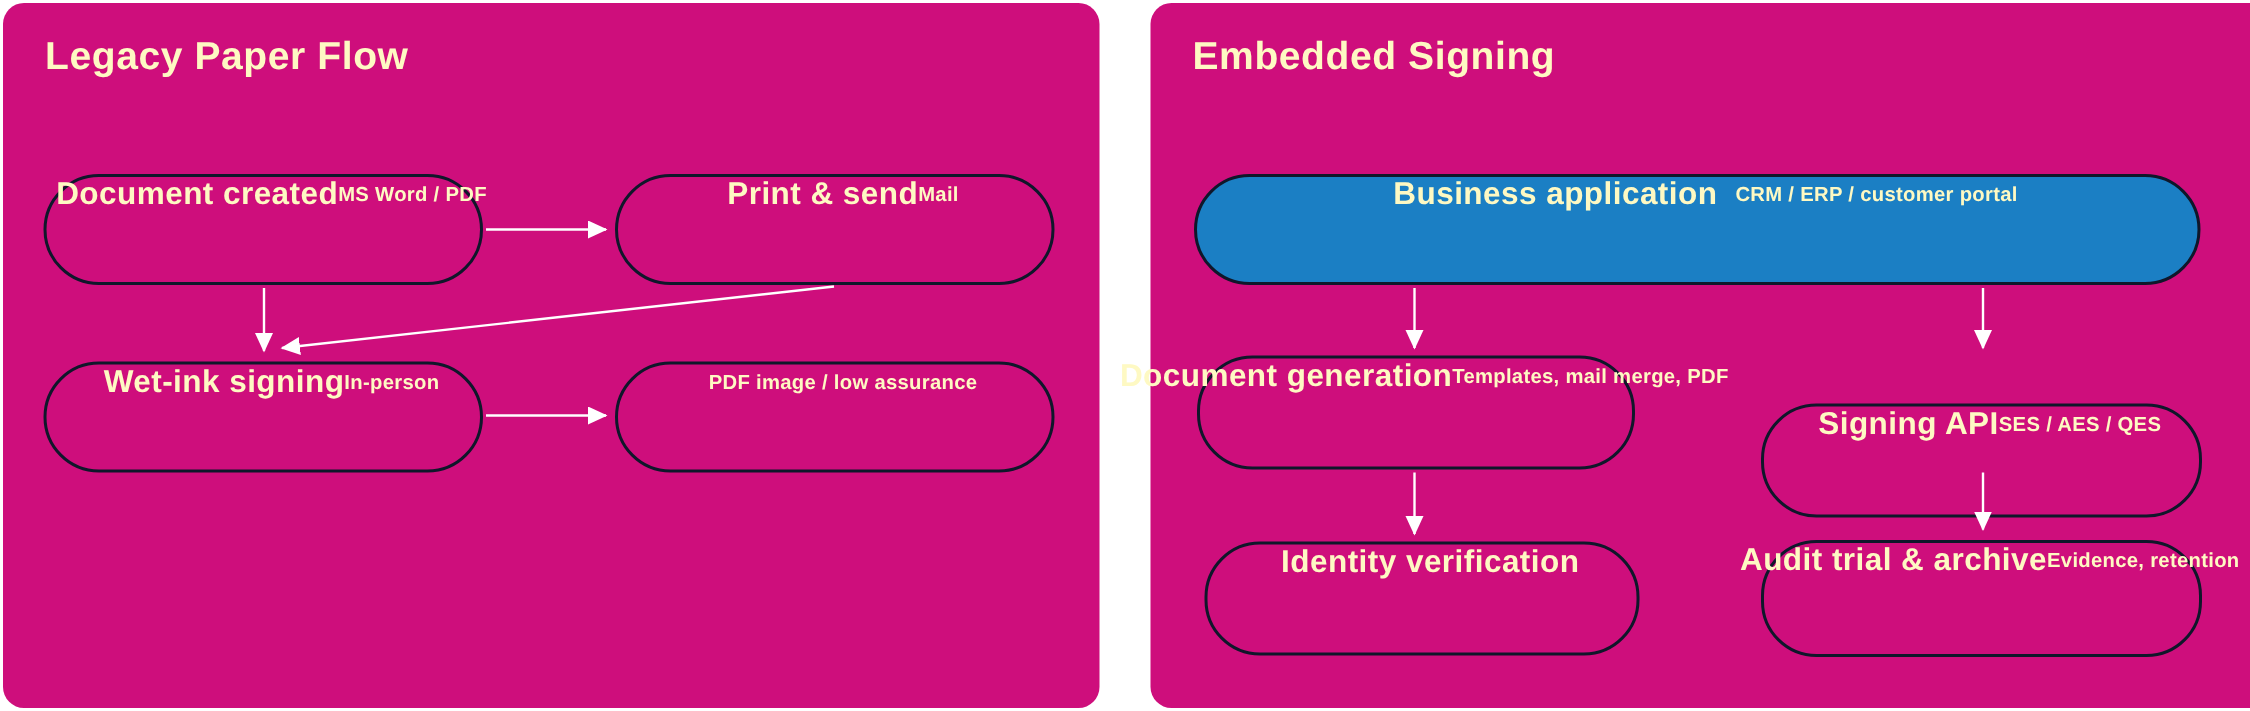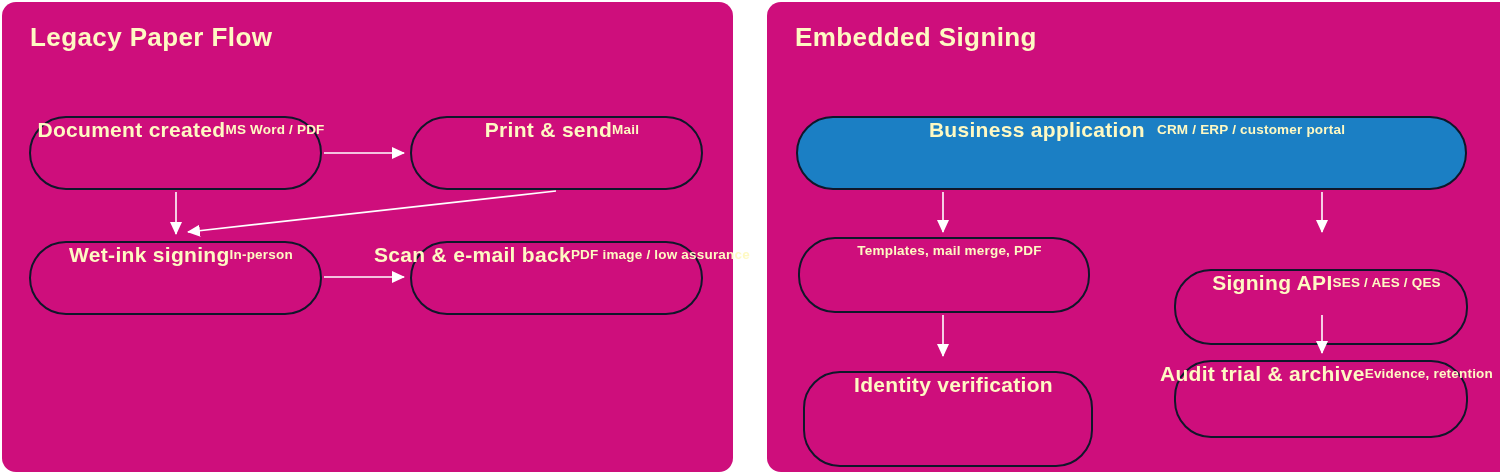--- a/index.html
+++ b/index.html
@@ -85,43 +85,43 @@
       <div class="node-title">Print &amp; send</div>
       <div class="node-sub">Mail</div>
     </div>
 
     <div class="node" style="left:27px; top:239px; width:293px;">
       <div class="node-title">Wet-ink signing</div>
       <div class="node-sub">In-person</div>
     </div>
 
     <div class="node" style="left:408px; top:239px; width:293px;">
-      <div class="node-title">Scan &amp; e-mail back</div>
       <div class="node-sub">PDF image / low assurance</div>
     </div>
   </section>
 
   <section class="panel panel-right">
     <h2 class="panel-title">Embedded Signing</h2>
 
     <div class="node node-accent" style="left:29px; top:114px; width:671px;">
       <div class="node-title">Business application</div>
       <div class="node-sub">CRM / ERP / customer portal</div>
     </div>
 
     <div class="node" style="left:31px; top:235px; width:292px; height:76px;">
+      <div class="node-title">Document generation</div>
       <div class="node-sub">Templates, mail merge, PDF</div>
     </div>
 
     <div class="node" style="left:407px; top:235px; width:294px; height:76px;margin-top:32px;">
       <div class="node-title">Signing API</div>
       <div class="node-sub">SES / AES / QES</div>
     </div>
 
-    <div class="node" style="left:36px; top:369px; width:290px; height:96px;text-align:right;">
+    <div class="node" style="left:36px; top:359px; width:290px; height:76px;text-align:right;">
       <div class="node-title">Identity verification</div>
 
     </div>
 
     <div class="node" style="left:407px; top:358px; width:294px; height:78px;">
       <div class="node-title">Audit trial &amp; archive</div>
       <div class="node-sub">Evidence, retention</div>
     </div>
   </section>
 

